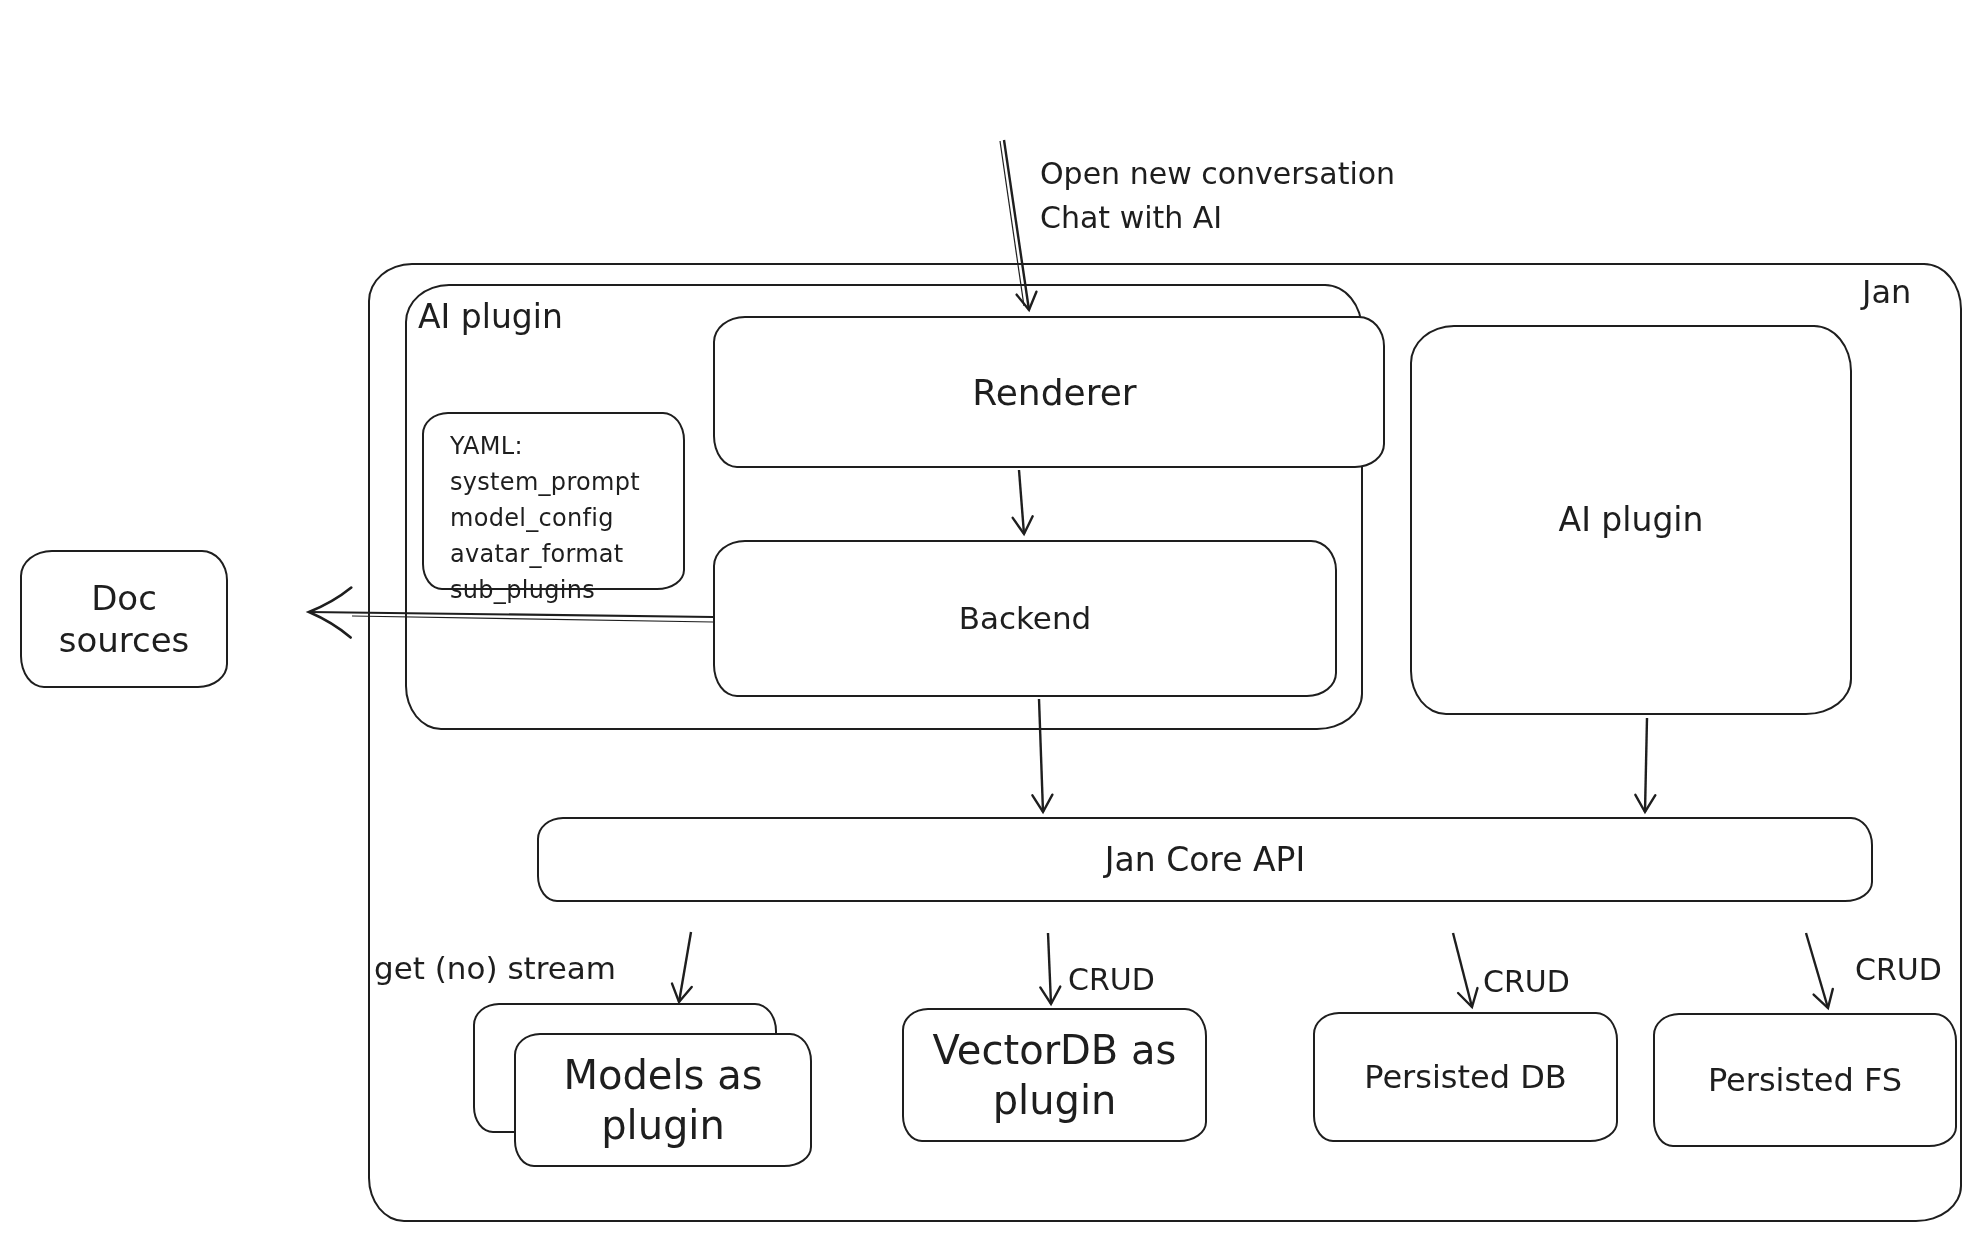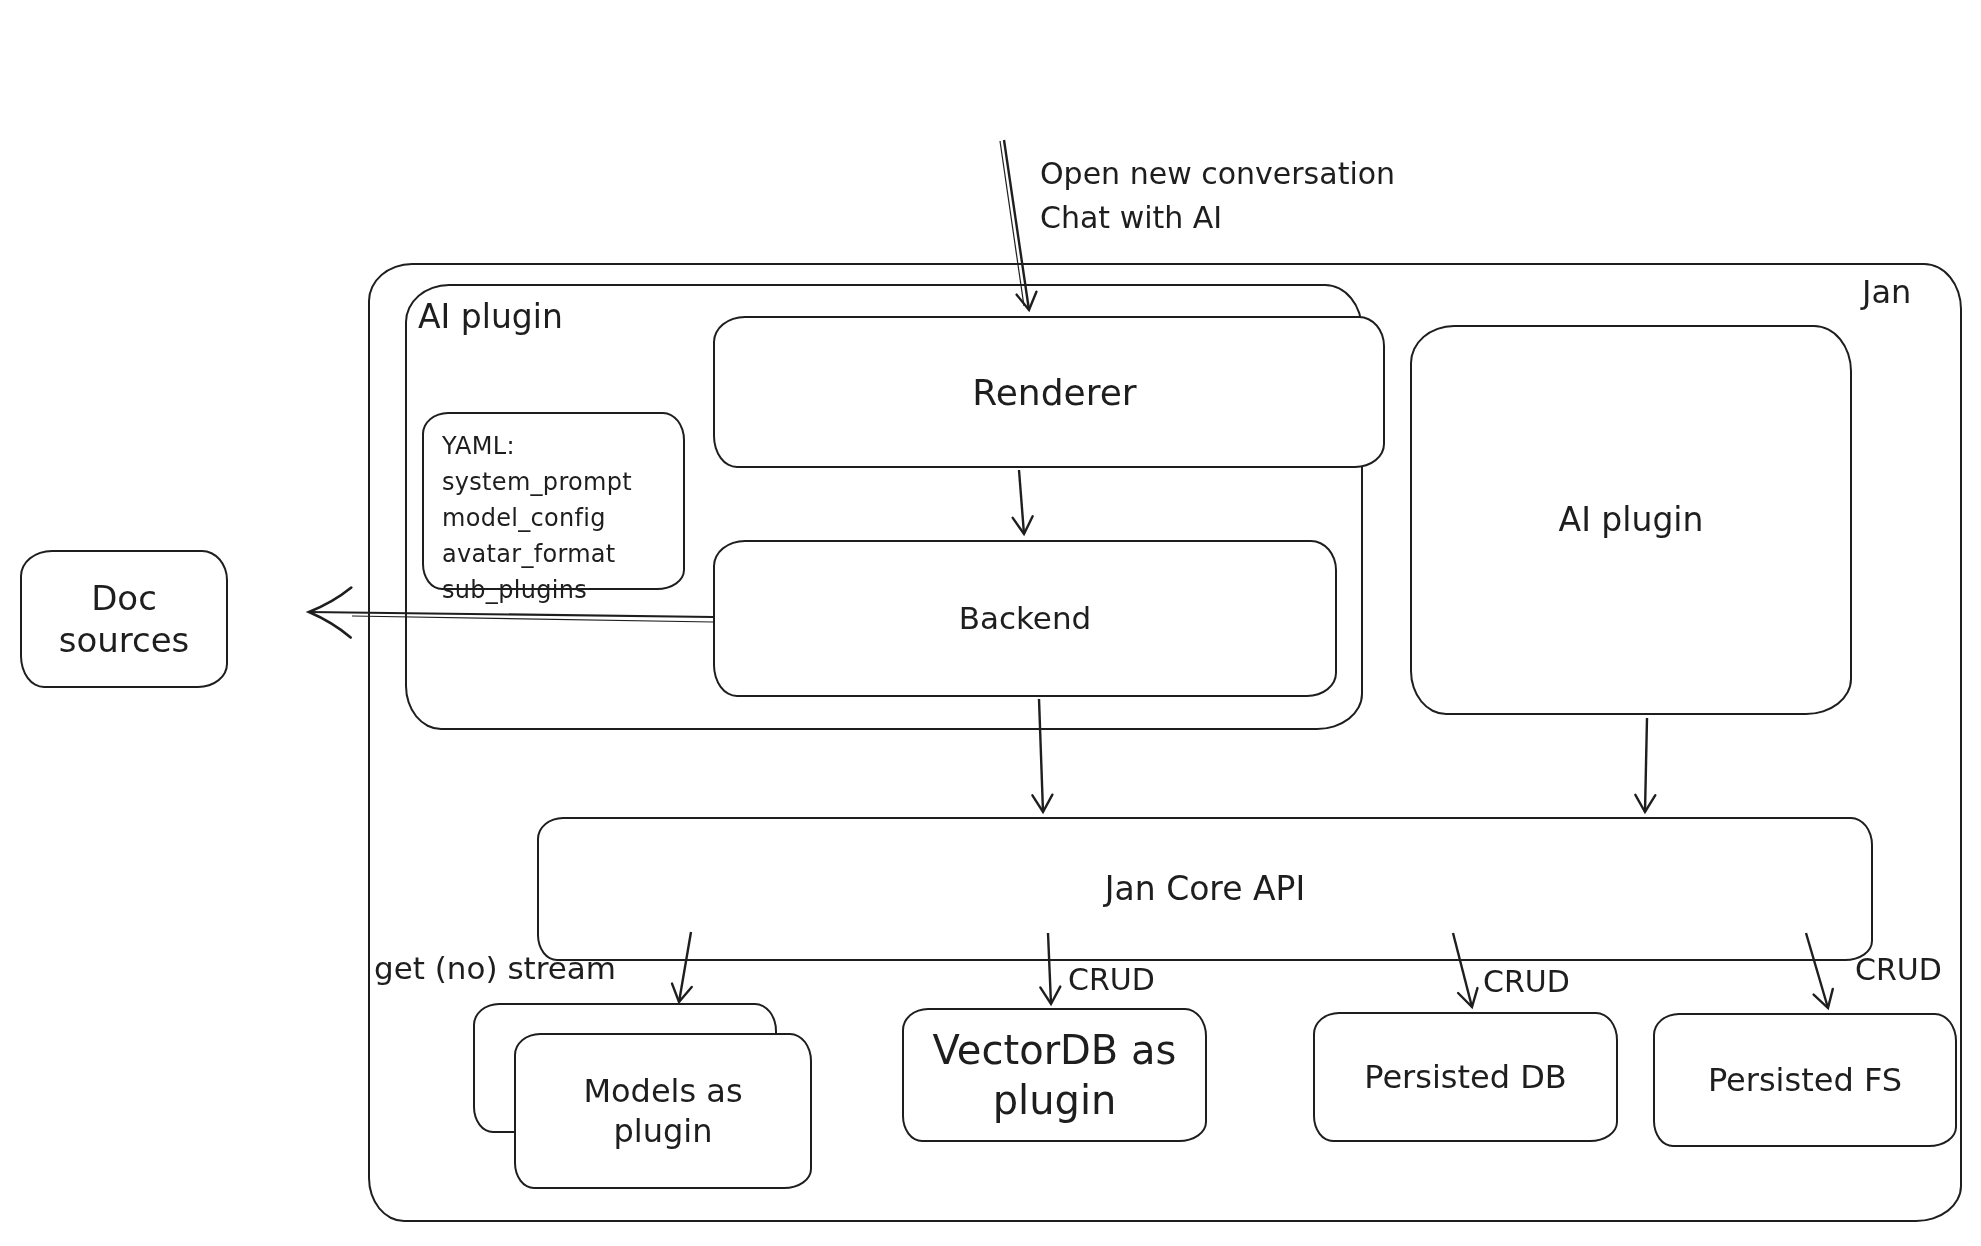--- a/index.html
+++ b/index.html
@@ -22,21 +22,21 @@
   .sk1 { border-radius: 32px 26px 30px 24px / 26px 30px 24px 32px; }
   .sk2 { border-radius: 44px 38px 46px 36px / 38px 46px 36px 44px; }
   .sk3 { border-radius: 26px 22px 28px 20px / 22px 28px 20px 26px; }
   .label {
     position: absolute; color: var(--ink); line-height: 1.3;
     white-space: nowrap;
   }
   .pre { white-space: pre-line; }
   .yaml-note { 
     justify-content: flex-start; align-items: flex-start;
-    text-align: left; padding: 14px 10px 10px 18px;
+    text-align: left; padding: 14px 10px 10px 26px;
   }
   .yaml-lines { font-size: 24px; line-height: 36px; letter-spacing: 0.3px; }
   svg.arrow-layer { position: absolute; inset: 0; pointer-events: none; }
   svg.arrow-layer path { stroke: var(--ink); fill: none; }
 </style>
 </head>
 <body>
 
 <div id="canvas">
 
@@ -65,26 +65,26 @@
   </div>
 
   <div class="box sk1" style="left:20px; top:550px; width:208px; height:138px; font-size:34px;">
     <span>Doc sources</span>
   </div>
 
   <div class="box sk2" style="left:1410px; top:325px; width:442px; height:390px; font-size:33px;">
     <span>AI plugin</span>
   </div>
 
-  <div class="box sk3" style="left:537px; top:817px; width:1336px; height:144px; font-size:33px;">
+  <div class="box sk3" style="left:537px; top:817px; width:1336px; height:85px; font-size:33px;">
     <span>Jan Core API</span>
   </div>
 
   <div class="box sk3" style="left:473px; top:1003px; width:304px; height:130px;"></div>
-  <div class="box sk3 pre" style="left:514px; top:1033px; width:298px; height:156px; font-size:32px;">
+  <div class="box sk3 pre" style="left:514px; top:1033px; width:298px; height:134px; font-size:40px;">
     <span class="pre">Models as
 plugin</span>
   </div>
 
   <div class="box sk3" style="left:902px; top:1008px; width:305px; height:134px; font-size:40px;align-items:center;">
     <span class="pre">VectorDB as
 plugin</span>
   </div>
 
   <div class="box sk3" style="left:1653px; top:1013px; width:304px; height:134px; font-size:32px;">

